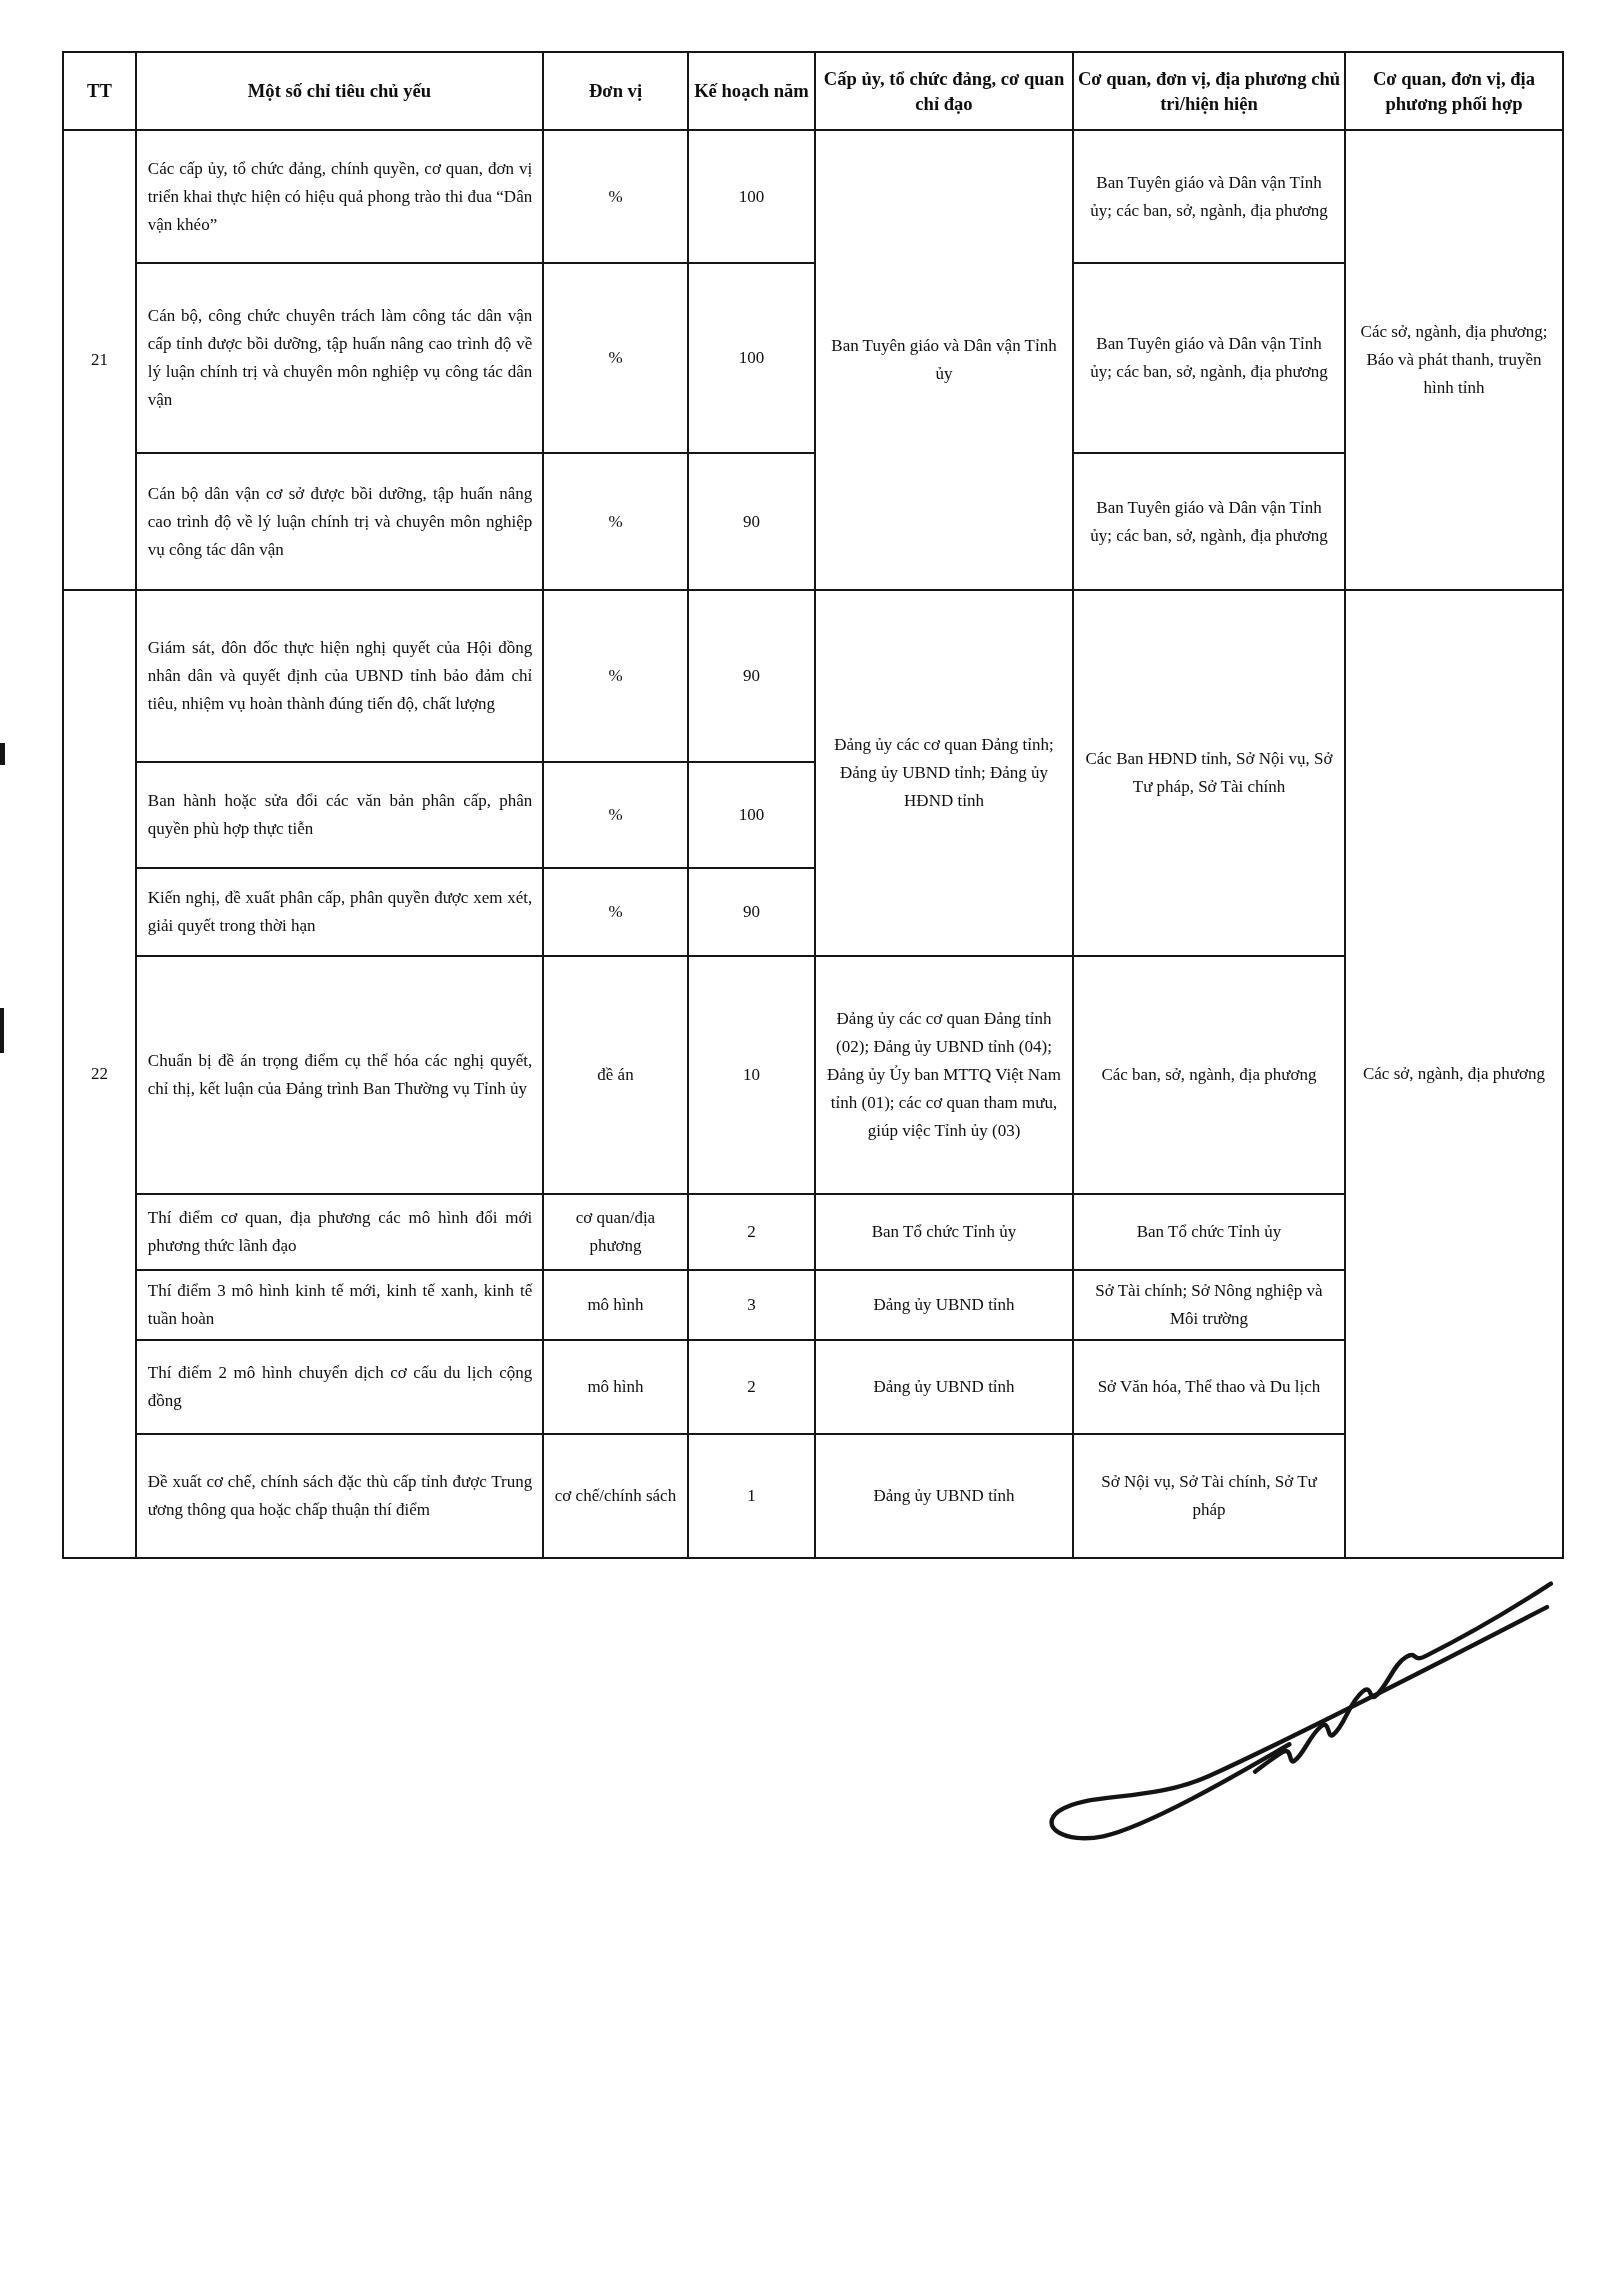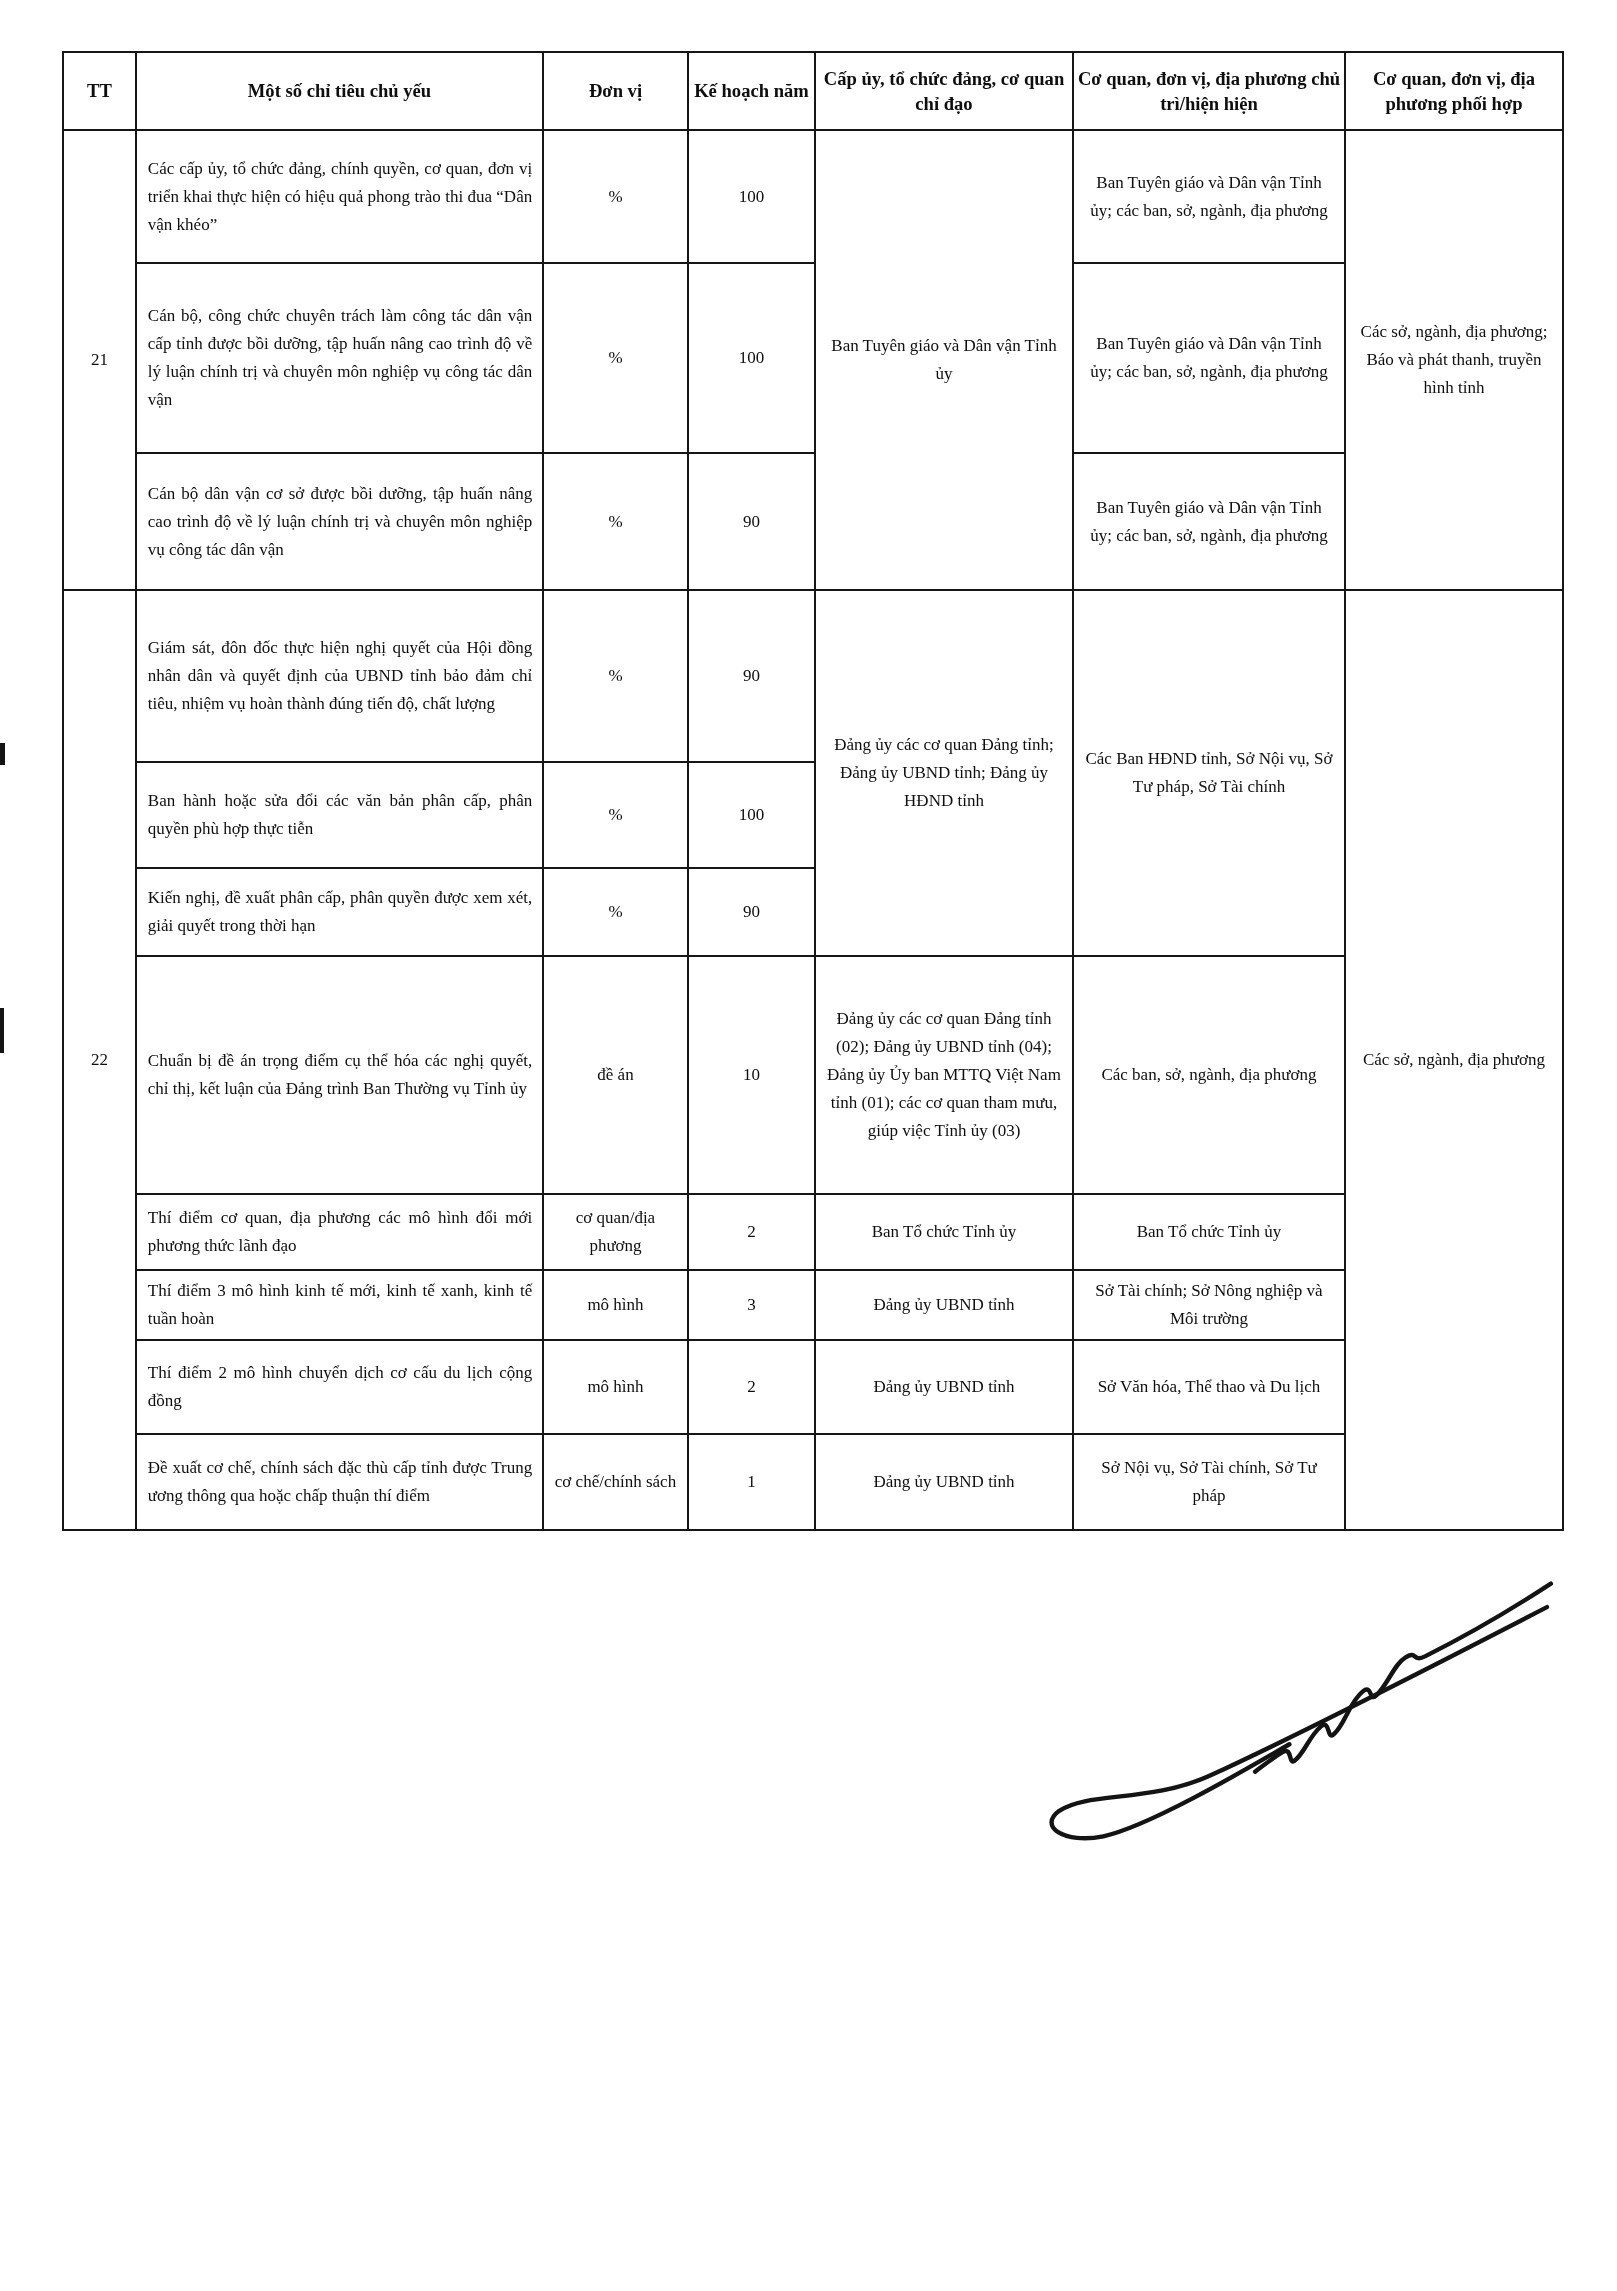--- a/index.html
+++ b/index.html
@@ -118,21 +118,21 @@
         <td class="c-org">Đảng ủy UBND tỉnh</td>
         <td class="c-org">Sở Tài chính; Sở Nông nghiệp và Môi trường</td>
       </tr>
       <tr style="height:94px">
         <td class="c-crit">Thí điểm 2 mô hình chuyển dịch cơ cấu du lịch cộng đồng</td>
         <td class="c-mid">mô hình</td>
         <td class="c-mid">2</td>
         <td class="c-org">Đảng ủy UBND tỉnh</td>
         <td class="c-org">Sở Văn hóa, Thể thao và Du lịch</td>
       </tr>
-      <tr style="height:96px">
+      <tr style="height:124px">
         <td class="c-crit">Đề xuất cơ chế, chính sách đặc thù cấp tỉnh được Trung ương thông qua hoặc chấp thuận thí điểm</td>
         <td class="c-mid">cơ chế/chính sách</td>
         <td class="c-mid">1</td>
         <td class="c-org">Đảng ủy UBND tỉnh</td>
         <td class="c-org">Sở Nội vụ, Sở Tài chính, Sở Tư pháp</td>
       </tr>
     </tbody>
   </table>
 
   <svg class="sig" viewBox="0 0 560 290" aria-hidden="true">

